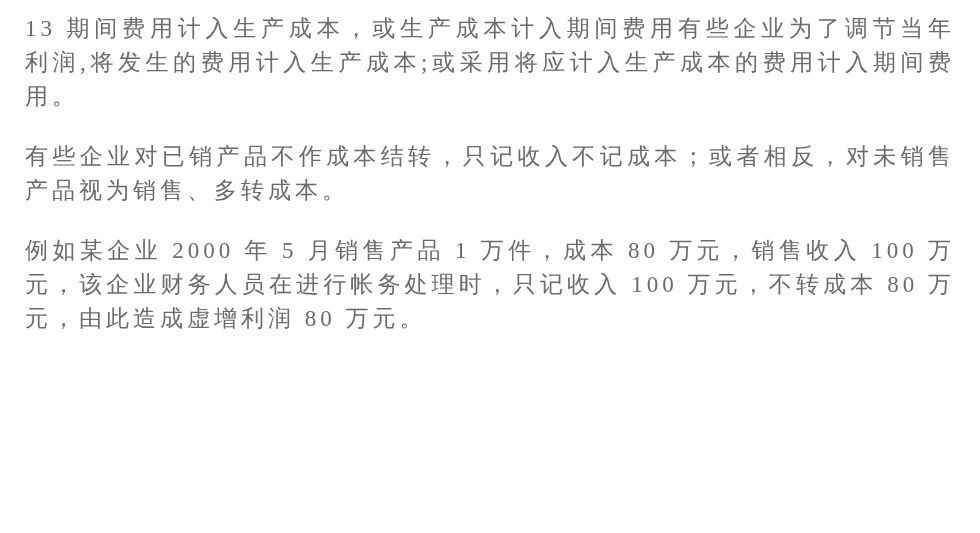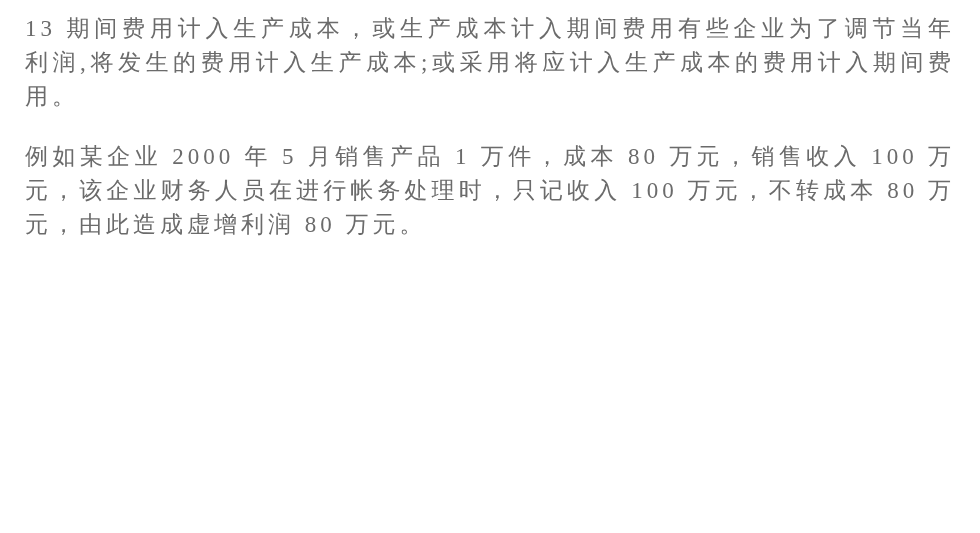--- a/index.html
+++ b/index.html
@@ -35,15 +35,16 @@
   }
 </style>
 </head>
 <body>
 
 <div class="page">
   <p class="para">13 期间费用计入生产成本，或生产成本计入期间费用有些企业为了调节当年利润,将发生的费用计入生产成本;或采用将应计入生产成本的费用计入期间费用。</p>
 
 
 
+  <p class="para">有些企业对已销产品不作成本结转，只记收入不记成本；或者相反，对未销售产品视为销售、多转成本。</p>
 
   <p class="para">例如某企业 2000 年 5 月销售产品 1 万件，成本 80 万元，销售收入 100 万元，该企业财务人员在进行帐务处理时，只记收入 100 万元，不转成本 80 万元，由此造成虚增利润 80 万元。</p>
 </div>
 
 </body></html>

